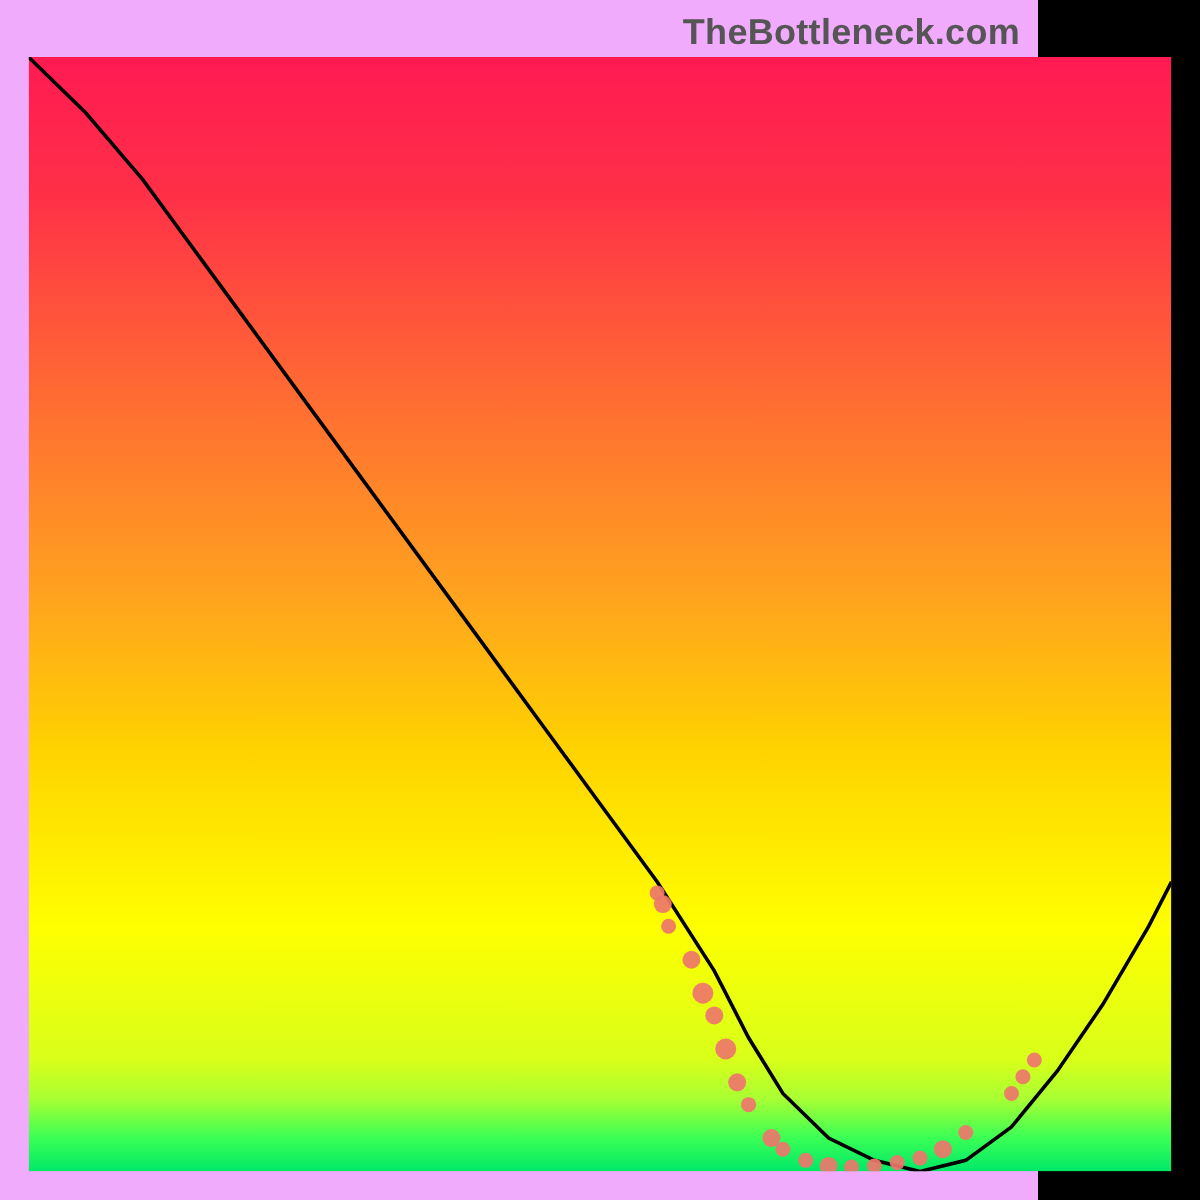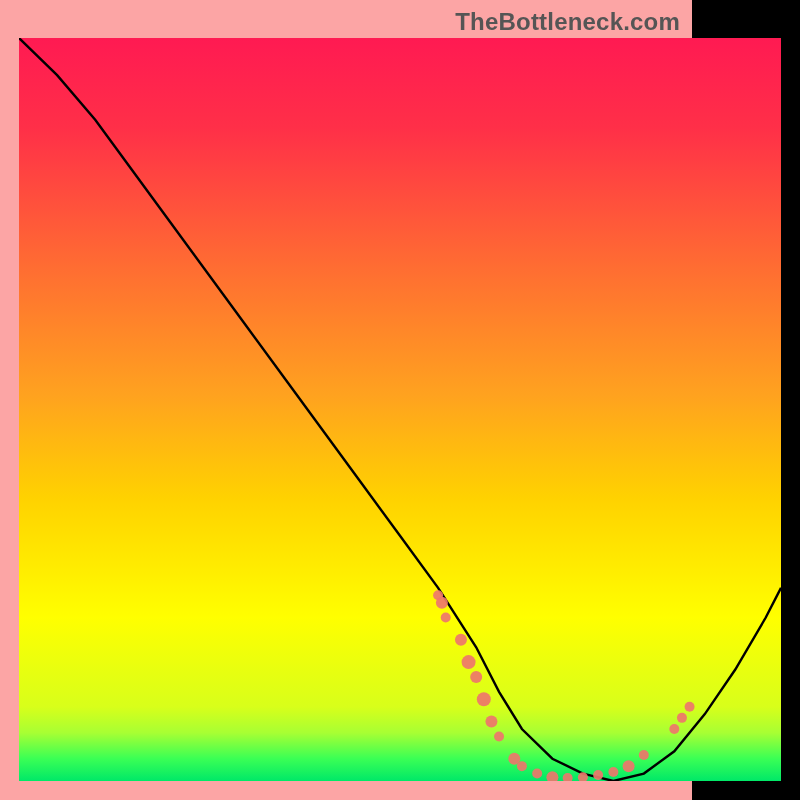--- a/index.html
+++ b/index.html
@@ -1,21 +1,21 @@
 <!DOCTYPE html>
 <html><head>
 <meta charset="utf-8">
 <style>
   * { margin: 0; padding: 0; box-sizing: border-box; }
   html, body { width: 800px; height: 800px; background: #000; overflow: hidden; }
   .container {
     position: relative;
     width: 692px;
     height: 800px;
-    background: #fca5a5;
+    background: #f0abfc;
     text-decoration: underline;
   }
   .watermark {
     position: absolute;
     top: 8px;
     right: 12px;
     color: #555;
     font-family: Arial, Helvetica, sans-serif;
     font-size: 24px;
     font-weight: bold;

